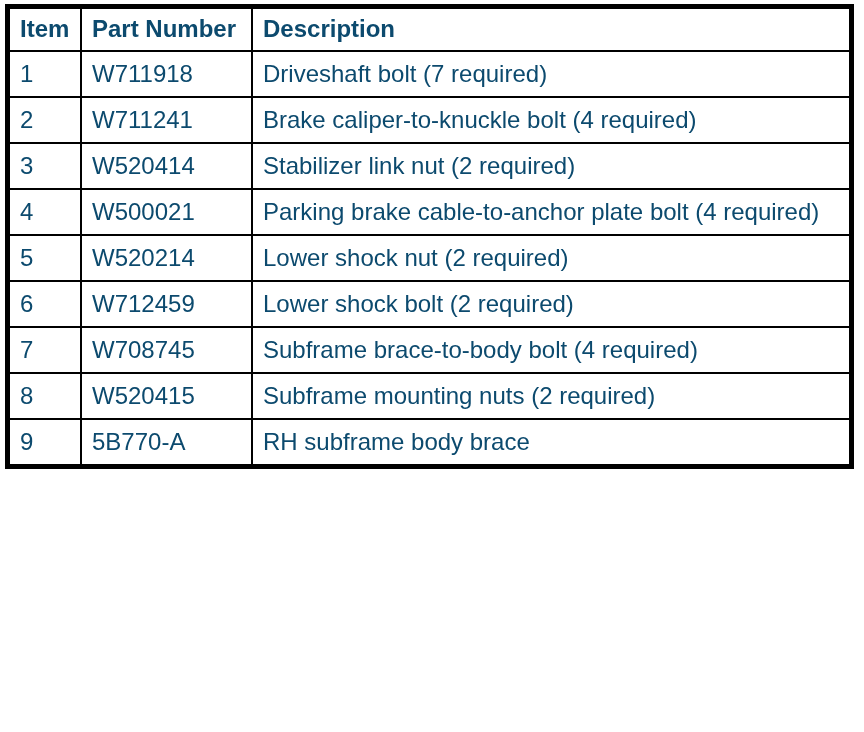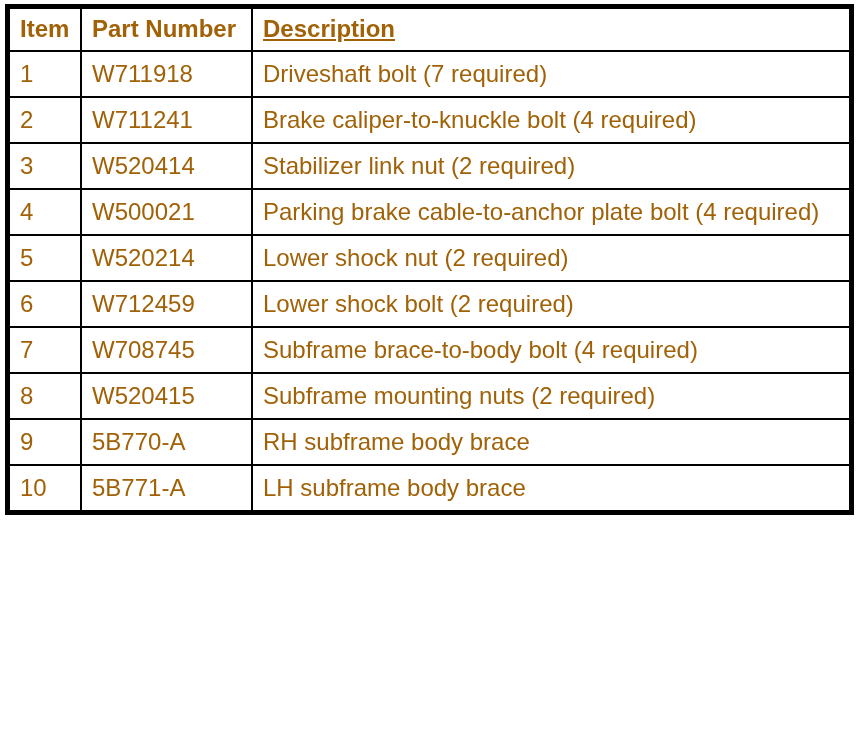--- a/index.html
+++ b/index.html
@@ -27,33 +27,33 @@
     table-layout: fixed;
     background: #ffffff;
   }
   table.parts-table th,
   table.parts-table td {
     border: 2px solid #000000;
     height: 44px;
     padding: 0 6px 0 10px;
     font-size: 24px;
     line-height: 1.1;
-    color: #a16207;
+    color: #0c4a6e;
     vertical-align: middle;
     text-align: left;
     white-space: nowrap;
     overflow: hidden;
   }
   table.parts-table th {
     font-weight: bold;
     height: 41px;
   }
   th.col-item, td.col-item { width: 54px; }
   th.col-part, td.col-part { width: 153px; }
-  th.col-desc { text-align: center; text-decoration: underline; }
+  th.col-desc { text-align: center; }
 </style>
 </head>
 <body>
 
 <div class="page">
   <table class="parts-table">
     <thead>
       <tr>
         <th class="col-item">Item</th>
         <th class="col-part">Part Number</th>
@@ -99,20 +99,15 @@
         <tr>
           <td class="col-item">8</td>
           <td class="col-part">W520415</td>
           <td class="col-desc-body">Subframe mounting nuts (2 required)</td>
         </tr>
         <tr>
           <td class="col-item">9</td>
           <td class="col-part">5B770-A</td>
           <td class="col-desc-body">RH subframe body brace</td>
         </tr>
-        <tr>
-          <td class="col-item">10</td>
-          <td class="col-part">5B771-A</td>
-          <td class="col-desc-body">LH subframe body brace</td>
-        </tr>
       </tbody>
   </table>
 </div>
 
 </body></html>

